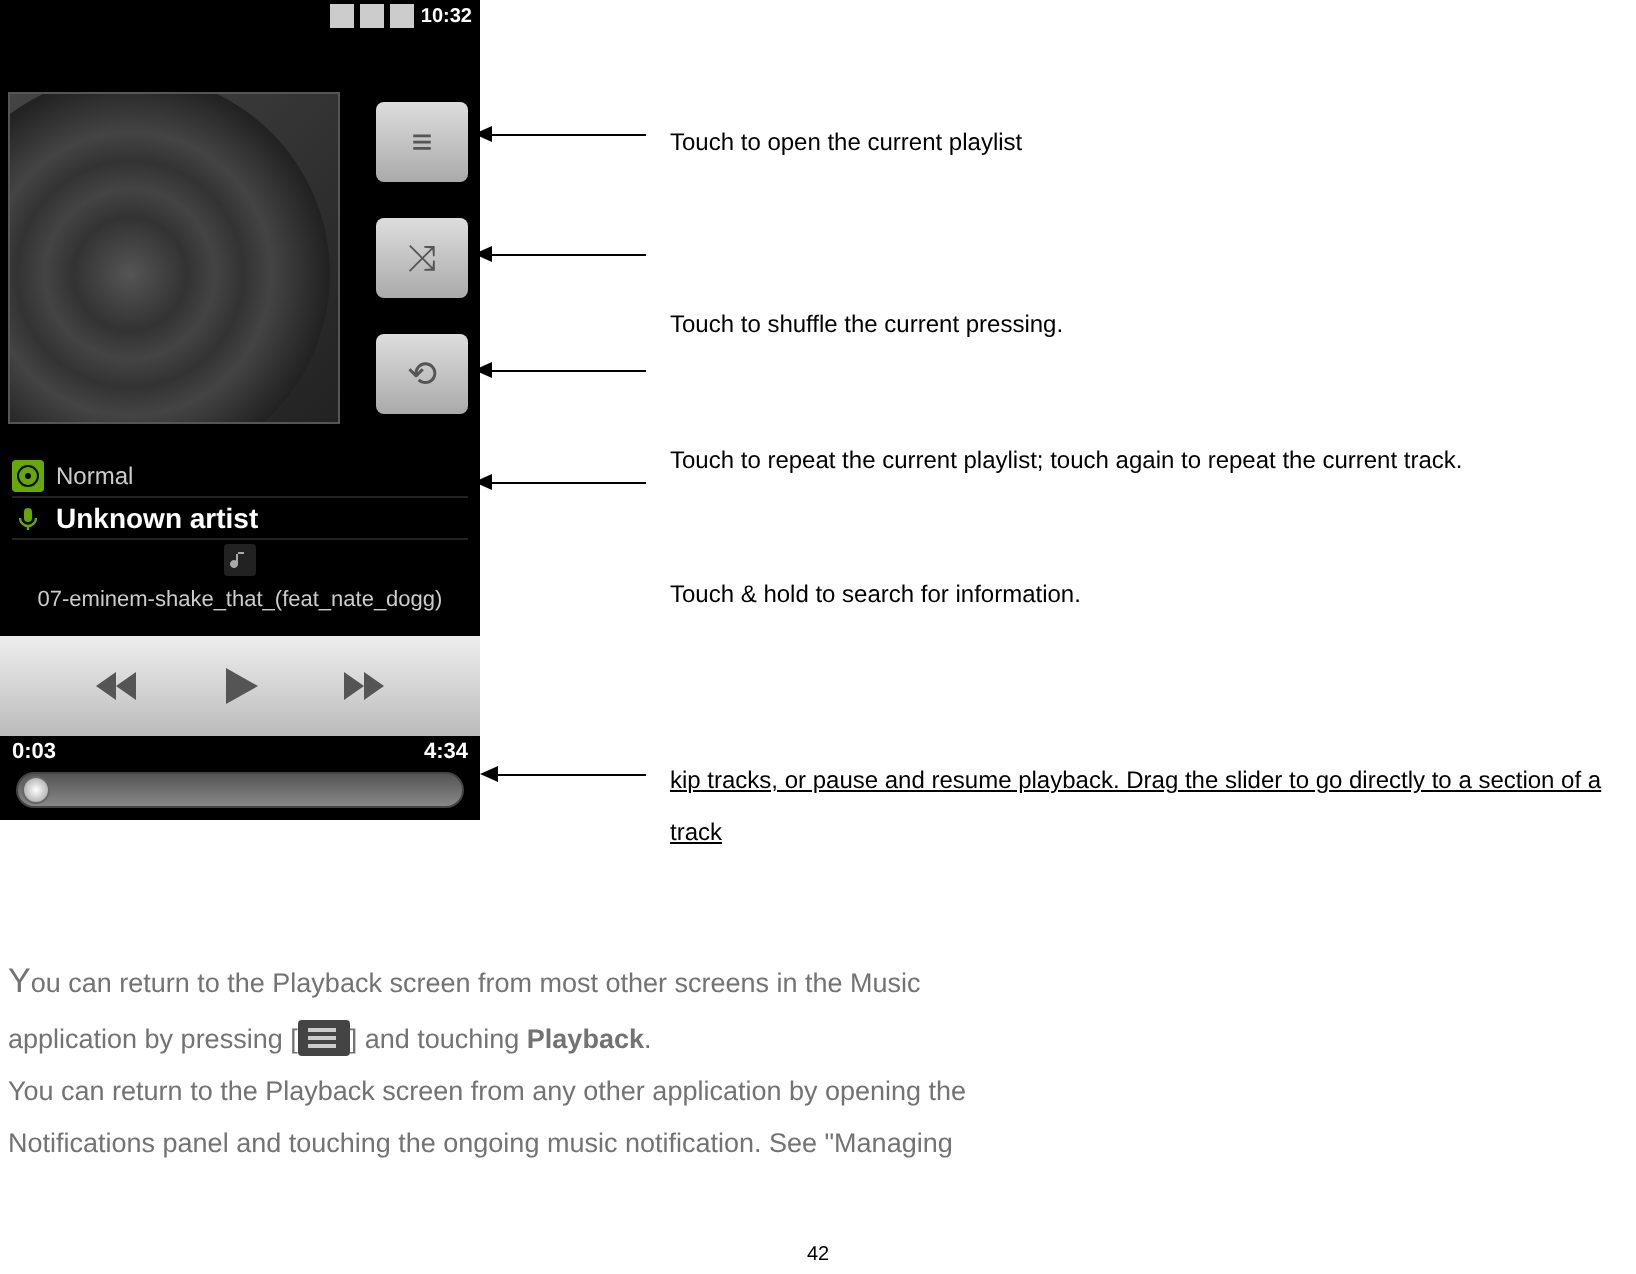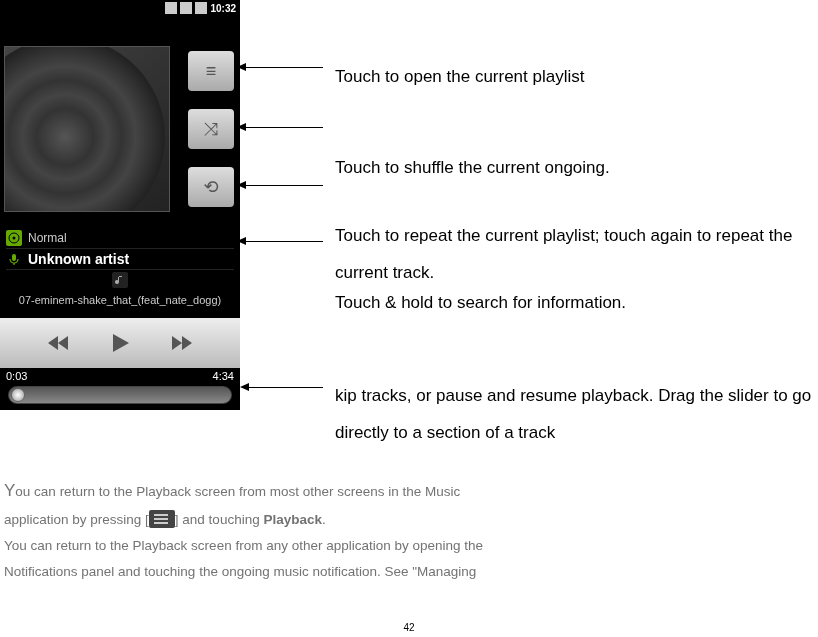--- a/index.html
+++ b/index.html
@@ -122,21 +122,21 @@
       height: 36px;
       display: flex;
       align-items: center;
       justify-content: center;
     }
     .timebar {
       display: flex;
       justify-content: space-between;
       padding: 0 6px;
       font-size: 11px;
-      font-weight: normal;
+      font-weight: bold;
       color: #fff;
       text-shadow: 1px 1px 1px #000;
       margin-top: 2px;
     }
     .slider {
       margin: 4px 8px 0 8px;
       height: 18px;
       background: linear-gradient(#555, #888);
       border-radius: 9px;
       position: relative;
@@ -163,21 +163,21 @@
       position: absolute;
       left: -8px;
       top: -4px;
       border-top: 4.5px solid transparent;
       border-bottom: 4.5px solid transparent;
       border-right: 9px solid #000;
     }
     
     .annot {
       position: absolute;
-      font-size: 17px;
+      font-size: 12px;
       line-height: 2.2;
       color: #000;
     }
     
     .bodytext {
       position: absolute;
       top: 475px;
       left: 4px;
       right: 10px;
       font-size: 13.5px;
@@ -295,24 +295,24 @@
     </div>
   </div>
 
   <div class="arrow" style="left:245px; top:67px; width:78px;"></div>
   <div class="arrow" style="left:245px; top:127px; width:78px;"></div>
   <div class="arrow" style="left:245px; top:185px; width:78px;"></div>
   <div class="arrow" style="left:245px; top:241px; width:78px;"></div>
   <div class="arrow" style="left:248px; top:387px; width:75px;"></div>
 
   <div class="annot" style="left:335px; top:58px;">Touch to open the current playlist</div>
-  <div class="annot" style="left:335px; top:149px;">Touch to shuffle the current ongoing.</div>
+  <div class="annot" style="left:335px; top:149px;">Touch to shuffle the current pressing.</div>
   <div class="annot" style="left:335px; top:217px;">Touch to repeat the current playlist; touch again to repeat the current track.</div>
   <div class="annot" style="left:335px; top:284px;">Touch &amp; hold to search for information.</div>
-  <div class="annot" style="left:335px; top:377px; right:4px;">kip tracks, or pause and resume playback. Drag the slider to go directly to a section of a track</div>
+  <div class="annot" style="left:335px; top:377px; right:4px;text-decoration:underline;">kip tracks, or pause and resume playback. Drag the slider to go directly to a section of a track</div>
 
   <div class="bodytext">
     <div>
       <span class="bigY">Y</span><span>ou can return to the Playback screen from most other screens in the Music</span>
     </div>
     <div>
       <span>application by pressing [</span><span class="inlineicon"></span><span>] and touching </span><strong>Playback</strong><span>.</span>
     </div>
     <div>You can return to the Playback screen from any other application by opening the</div>
     <div>Notifications panel and touching the ongoing music notification. See "Managing</div>

